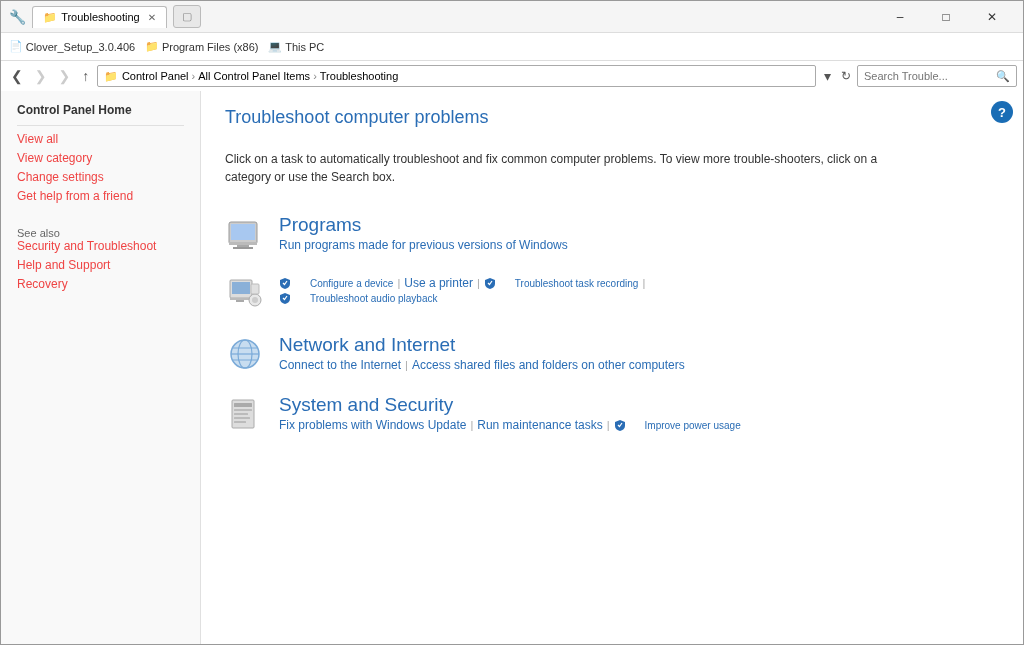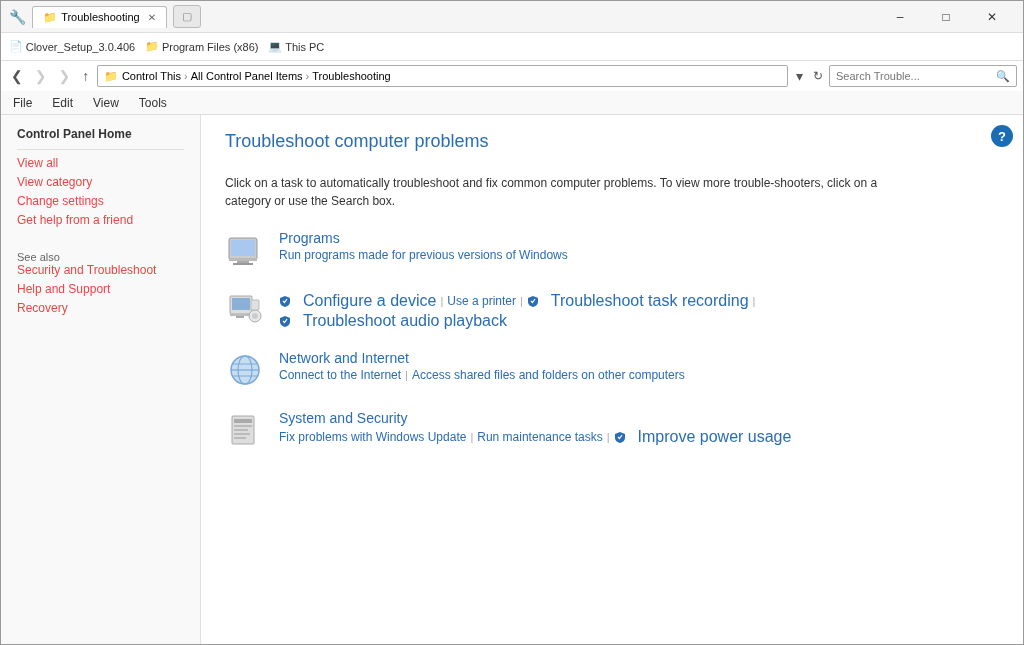--- a/index.html
+++ b/index.html
@@ -15,21 +15,21 @@
     .tab-new { background: #e8e8e8; border: 1px solid #bbb; padding: 4px 8px; border-radius: 3px; font-size: 11px; }
 
     .bookmarks-bar { display: flex; align-items: center; padding: 3px 8px; gap: 10px; border-bottom: 1px solid #ddd; height: 28px; }
     .bookmark-item { display: flex; align-items: center; gap: 3px; font-size: 11px; color: #333; cursor: pointer; }
 
     .nav-bar { display: flex; align-items: center; padding: 3px 6px; gap: 4px; height: 30px; }
     .nav-btn { background: none; border: none; cursor: pointer; color: #555; font-size: 14px; padding: 2px 4px; display: flex; align-items: center; }
     .nav-btn.disabled { color: #ccc; cursor: default; }
     .address-bar { flex: 1; display: flex; align-items: center; border: 1px solid #aaa; background: #fff; height: 22px; padding: 0 6px; border-radius: 2px; font-size: 11px; }
     .address-bar .breadcrumb-arrow { color: #888; margin: 0 3px; }
-    .search-bar { width: 188px; display: flex; align-items: center; border: 1px solid #aaa; background: #fff; height: 22px; padding: 0 6px; border-radius: 2px; }
+    .search-bar { width: 160px; display: flex; align-items: center; border: 1px solid #aaa; background: #fff; height: 22px; padding: 0 6px; border-radius: 2px; }
     .search-bar input { border: none; outline: none; font-size: 11px; width: 120px; }
     .refresh-btn { background: none; border: none; cursor: pointer; color: #555; font-size: 12px; padding: 2px; }
 
     
     .menu-bar { display: flex; align-items: center; padding: 2px 6px; gap: 8px; height: 24px; border-bottom: 1px solid #ddd; background: #f9f9f9; }
     .menu-item { font-size: 12px; color: #333; cursor: pointer; padding: 2px 6px; }
 
     
     .content-area { display: flex; flex: 1; overflow: hidden; }
 
@@ -41,35 +41,35 @@
 
     .sidebar-see-also { margin-top: 24px; }
     .sidebar-see-also-title { font-size: 11px; color: #666; }
 
     
     .main-content { flex: 1; padding: 16px 24px; overflow-y: auto; background: #fff; position: relative; }
 
     .help-btn { position: absolute; top: 10px; right: 10px; width: 22px; height: 22px; background: #1a6db5; border-radius: 50%; color: white; display: flex; align-items: center; justify-content: center; font-size: 13px; font-weight: bold; cursor: pointer; }
 
     .page-title { font-size: 18px; color: #2a6db5; font-weight: 400; margin-bottom: 22px; }
-    .page-desc { font-size: 12px; color: #333; line-height: 1.5; margin-bottom: 20px; }
+    .page-desc { font-size: 12px; color: #333; line-height: 1.5; margin-bottom: 28px; }
 
     .category-list { display: flex; flex-direction: column; gap: 20px; }
 
     .category-item { display: flex; align-items: flex-start; gap: 14px; }
     .category-icon { width: 40px; height: 40px; flex-shrink: 0; display: flex; align-items: center; justify-content: center; }
 
     .category-icon svg { width: 36px; height: 36px; }
 
     .category-content { flex: 1; }
-    .category-name { font-size: 14px; color: #2a6db5; cursor: pointer; font-weight: 400; }
+    .category-name { font-size: 19px; color: #2a6db5; cursor: pointer; font-weight: 400; }
     .category-links { display: flex; flex-wrap: wrap; align-items: center; gap: 0; margin-top: 2px; }
     .cat-link { color: #2a6db5; font-size: 12px; cursor: pointer; }
     .cat-sep { color: #aaa; margin: 0 4px; font-size: 11px; }
-    .cat-link-icon { display: inline-flex; align-items: center; gap: 12px; color: #2a6db5; font-size: 16px; cursor: pointer; }
+    .cat-link-icon { display: inline-flex; align-items: center; gap: 19px; color: #2a6db5; font-size: 10px; cursor: pointer; }
     .shield-icon-sm { width: 12px; height: 12px; display: inline-block; }
 
     .divider-line { border: none; border-top: 1px solid #e0e0e0; margin: 6px 0; }
 
     
     .win-controls { display: flex; align-items: center; }
     .win-ctrl { width: 46px; height: 28px; display: flex; align-items: center; justify-content: center; font-size: 12px; cursor: pointer; color: #333; }
   </style>
 </head>
 <body>
@@ -112,42 +112,36 @@
   </div>
 
   <div class="nav-bar">
     <button class="nav-btn">❮</button>
     <button class="nav-btn disabled">❯</button>
     <button class="nav-btn disabled">❯</button>
     <button class="nav-btn">↑</button>
 
     <div class="address-bar">
       <span style="font-size:11px; margin-right:4px;">📁</span>
-      <span>Control This</span>
+      <span>Control Panel</span>
       <span class="breadcrumb-arrow">›</span>
       <span>All Control Panel Items</span>
       <span class="breadcrumb-arrow">›</span>
       <span>Troubleshooting</span>
     </div>
 
     <button class="nav-btn">▾</button>
     <button class="refresh-btn">↻</button>
 
     <div class="search-bar">
       <input type="text" style="font-size: 11px; width: 100%; border: none; outline: none;" placeholder="Search Trouble...">
       <span style="font-size:11px; color:#666;">🔍</span>
     </div>
   </div>
 
-  <div class="menu-bar">
-    <span class="menu-item">File</span>
-    <span class="menu-item">Edit</span>
-    <span class="menu-item">View</span>
-    <span class="menu-item">Tools</span>
-  </div>
 
   <div class="content-area">
 
     <div class="sidebar">
       <div class="sidebar-section">
         <div class="sidebar-title">Control Panel Home</div>
         <hr class="divider-line">
         <a class="sidebar-link">View all</a>
         <a class="sidebar-link">View category</a>
         <a class="sidebar-link">Change settings</a>

